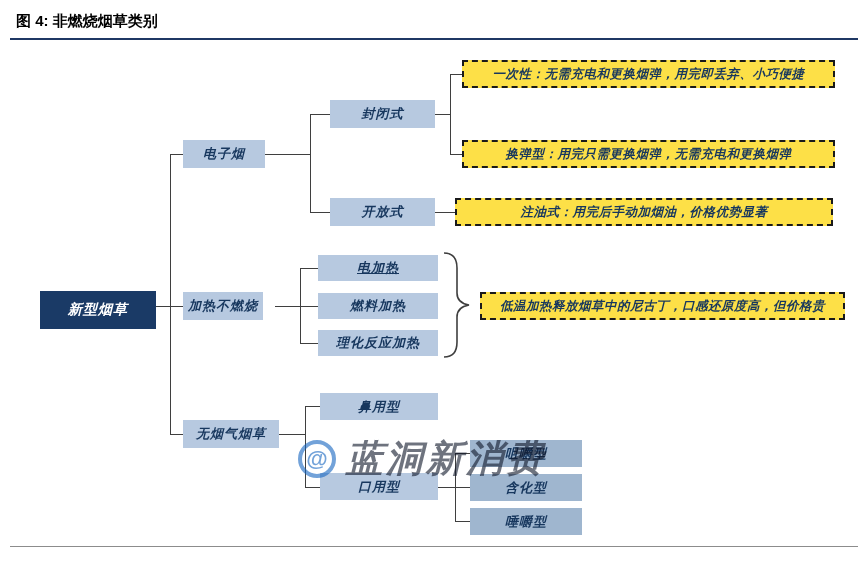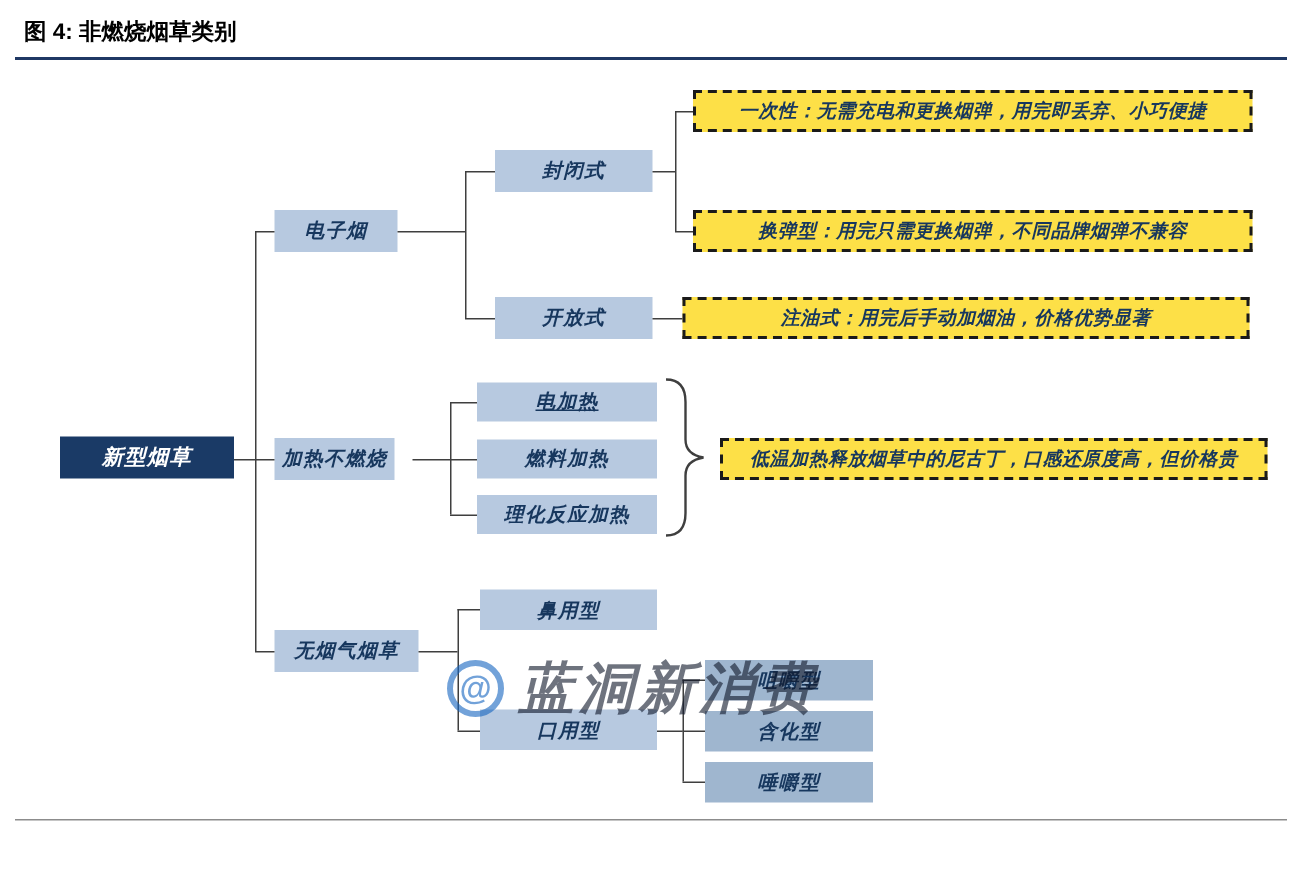--- a/index.html
+++ b/index.html
@@ -50,31 +50,31 @@
   }
 </style>
 </head>
 <body>
 
 <div class="canvas">
 
   <div class="fig-title">图 4: 非燃烧烟草类别</div>
   <div class="title-rule"></div>
 
-  <div class="node dark" style="left:40px;top:291px;width:116px;height:28px;">新型烟草</div>
+  <div class="node dark" style="left:40px;top:291px;width:116px;height:38px;">新型烟草</div>
 
   <div class="node" style="left:183px;top:140px;width:82px;height:28px;">电子烟</div>
   <div class="node" style="left:183px;top:292px;width:80px;height:28px;">加热不燃烧</div>
   <div class="node" style="left:183px;top:420px;width:96px;height:28px;">无烟气烟草</div>
 
   <div class="node" style="left:330px;top:100px;width:105px;height:28px;">封闭式</div>
   <div class="node" style="left:330px;top:198px;width:105px;height:28px;">开放式</div>
 
   <div class="note" style="left:462px;top:60px;width:373px;height:28px;">一次性：无需充电和更换烟弹，用完即丢弃、小巧便捷</div>
-  <div class="note" style="left:462px;top:140px;width:373px;height:28px;">换弹型：用完只需更换烟弹，不同品牌烟弹不兼容</div>
+  <div class="note" style="left:462px;top:140px;width:373px;height:28px;">换弹型：用完只需更换烟弹，无需充电和更换烟弹</div>
   <div class="note" style="left:455px;top:198px;width:378px;height:28px;">注油式：用完后手动加烟油，价格优势显著</div>
   <div class="note" style="left:480px;top:292px;width:365px;height:28px;">低温加热释放烟草中的尼古丁，口感还原度高，但价格贵</div>
 
   <div class="node" style="left:318px;top:255px;width:120px;height:26px;text-decoration:underline;">电加热</div>
   <div class="node" style="left:318px;top:293px;width:120px;height:26px;">燃料加热</div>
   <div class="node" style="left:318px;top:330px;width:120px;height:26px;">理化反应加热</div>
 
   <div class="node" style="left:320px;top:393px;width:118px;height:27px;">鼻用型</div>
   <div class="node" style="left:320px;top:473px;width:118px;height:27px;">口用型</div>
 

